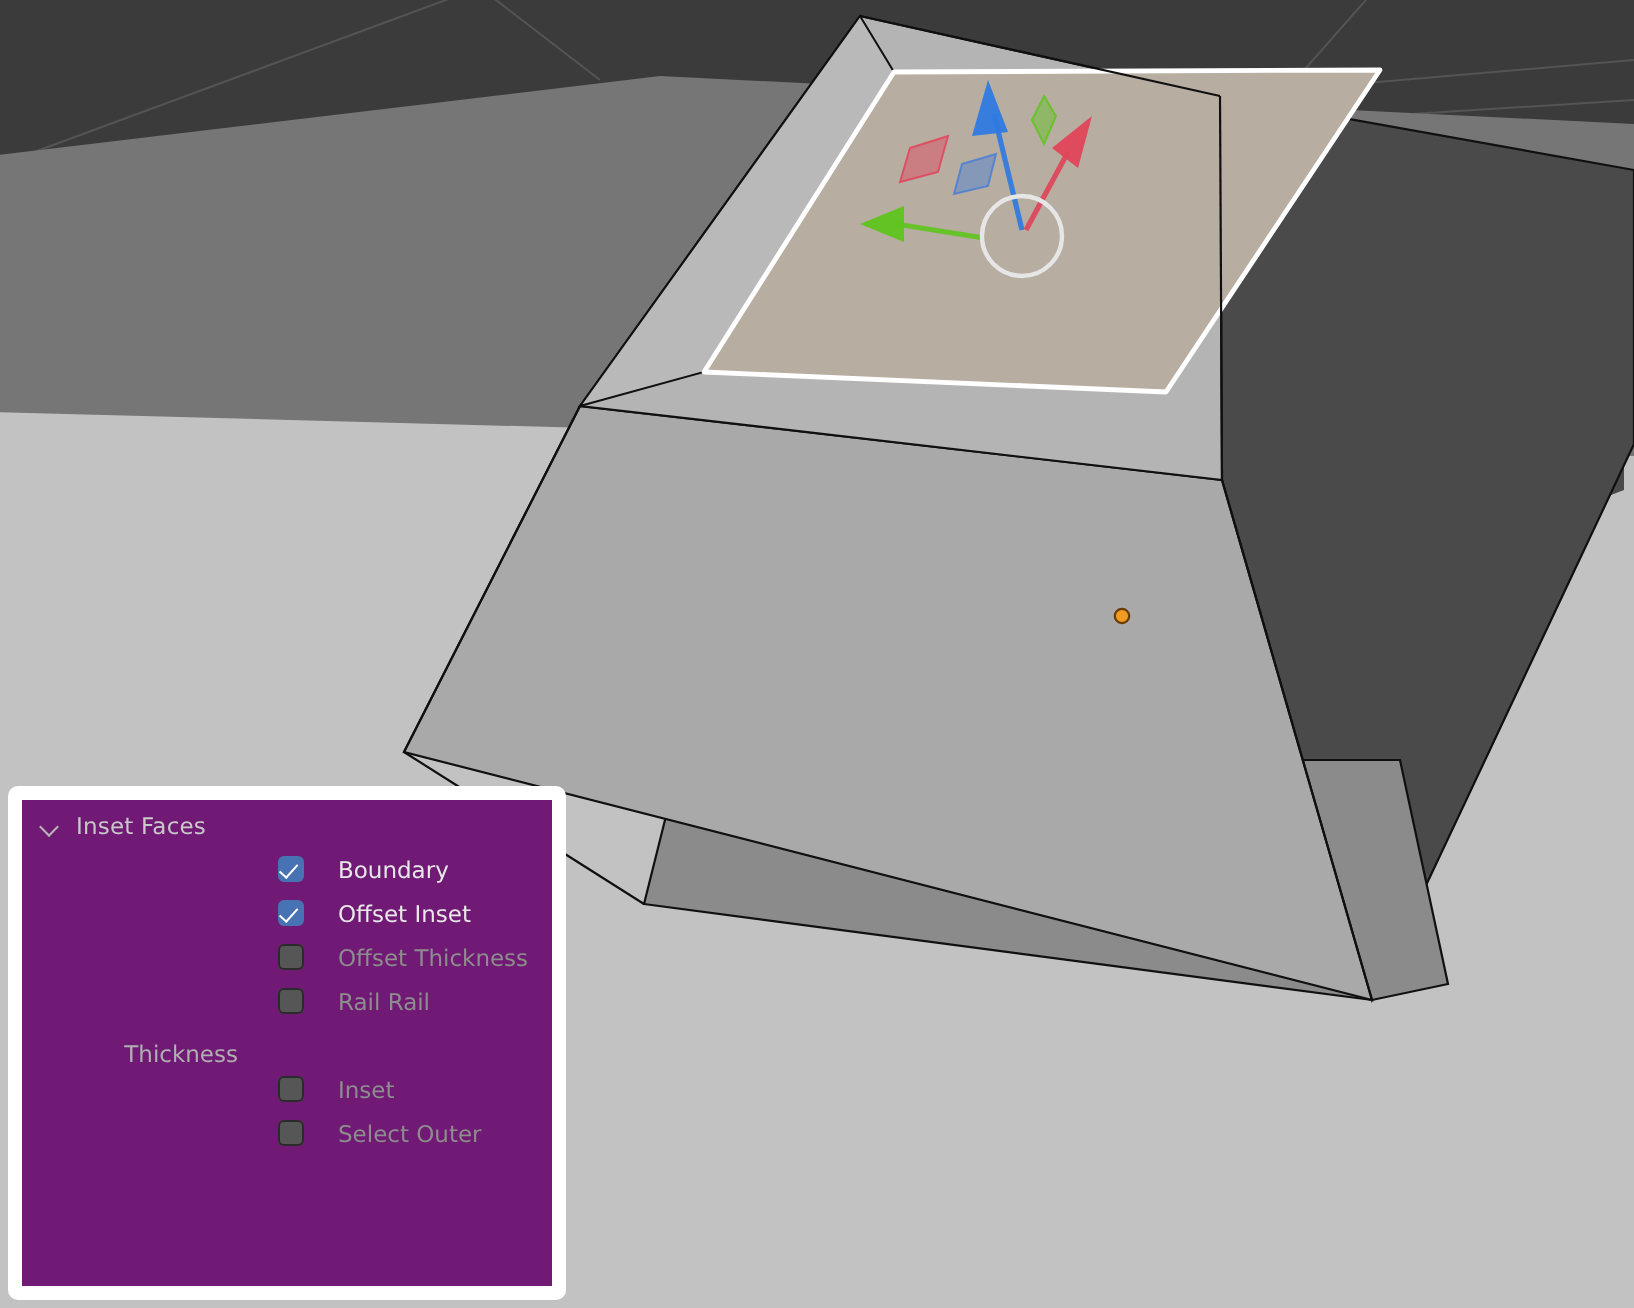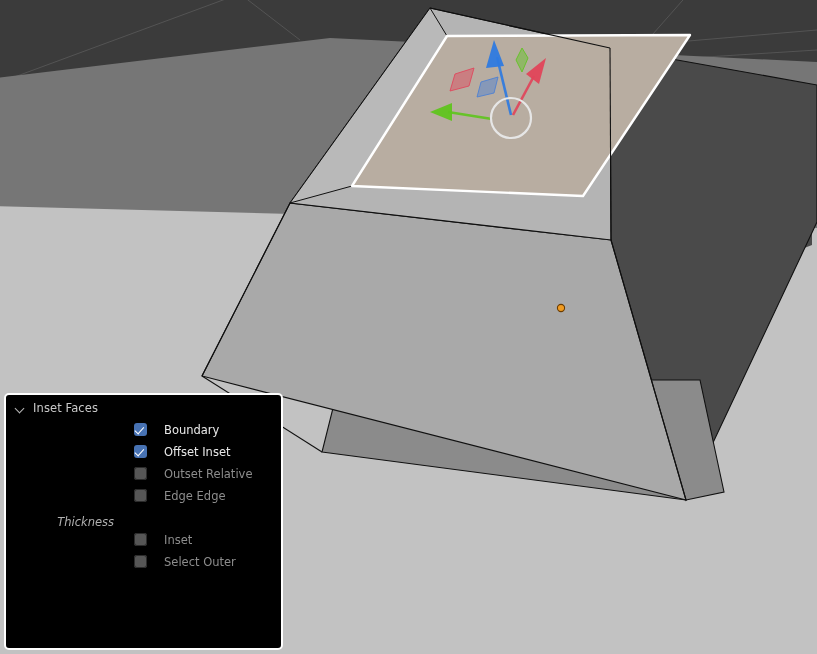--- a/index.html
+++ b/index.html
@@ -32,22 +32,22 @@
     height: 654px;
   }
 
   
   #operator-panel {
     position: absolute;
     left: 4px;
     top: 393px;
     width: 279px;
     height: 257px;
-    background: #000000;
-    border: 2px solid #ffffff;
+    background: #701a75;
+    border: 7px solid #ffffff;
     border-radius: 5px;
     box-sizing: border-box;
     overflow: hidden;
   }
   .panel-header {
     display: flex;
     align-items: center;
     height: 26px;
     padding-left: 9px;
     gap: 7px;
@@ -87,21 +87,20 @@
   }
   .prop-label {
     width: 110px;
     flex: 0 0 110px;
     text-align: right;
     padding-right: 10px;
     font-size: 11.5px;
     color: #b0b0b0;
     box-sizing: border-box;
     white-space: nowrap;
-    font-style: italic;
   }
   .prop-field {
     flex: 1 1 auto;
     height: 17px;
     background: #545454;
     border-radius: 3px;
     display: flex;
     align-items: center;
     justify-content: center;
     font-size: 11.5px;
@@ -245,26 +244,26 @@
         <span class="check-label">Boundary</span>
       </div>
 
       <div class="check-row enabled">
         <span class="cbox on"></span>
         <span class="check-label">Offset Inset</span>
       </div>
 
       <div class="check-row">
         <span class="cbox"></span>
-        <span class="check-label">Outset Relative</span>
-      </div>
-
-      <div class="check-row">
-        <span class="cbox"></span>
-        <span class="check-label">Edge Edge</span>
+        <span class="check-label">Offset Thickness</span>
+      </div>
+
+      <div class="check-row">
+        <span class="cbox"></span>
+        <span class="check-label">Rail Rail</span>
       </div>
 
       <div class="prop-row">
         <span class="prop-label">Thickness</span>
       </div>
 
 
       <div class="check-row">
         <span class="cbox"></span>
         <span class="check-label">Inset</span>

